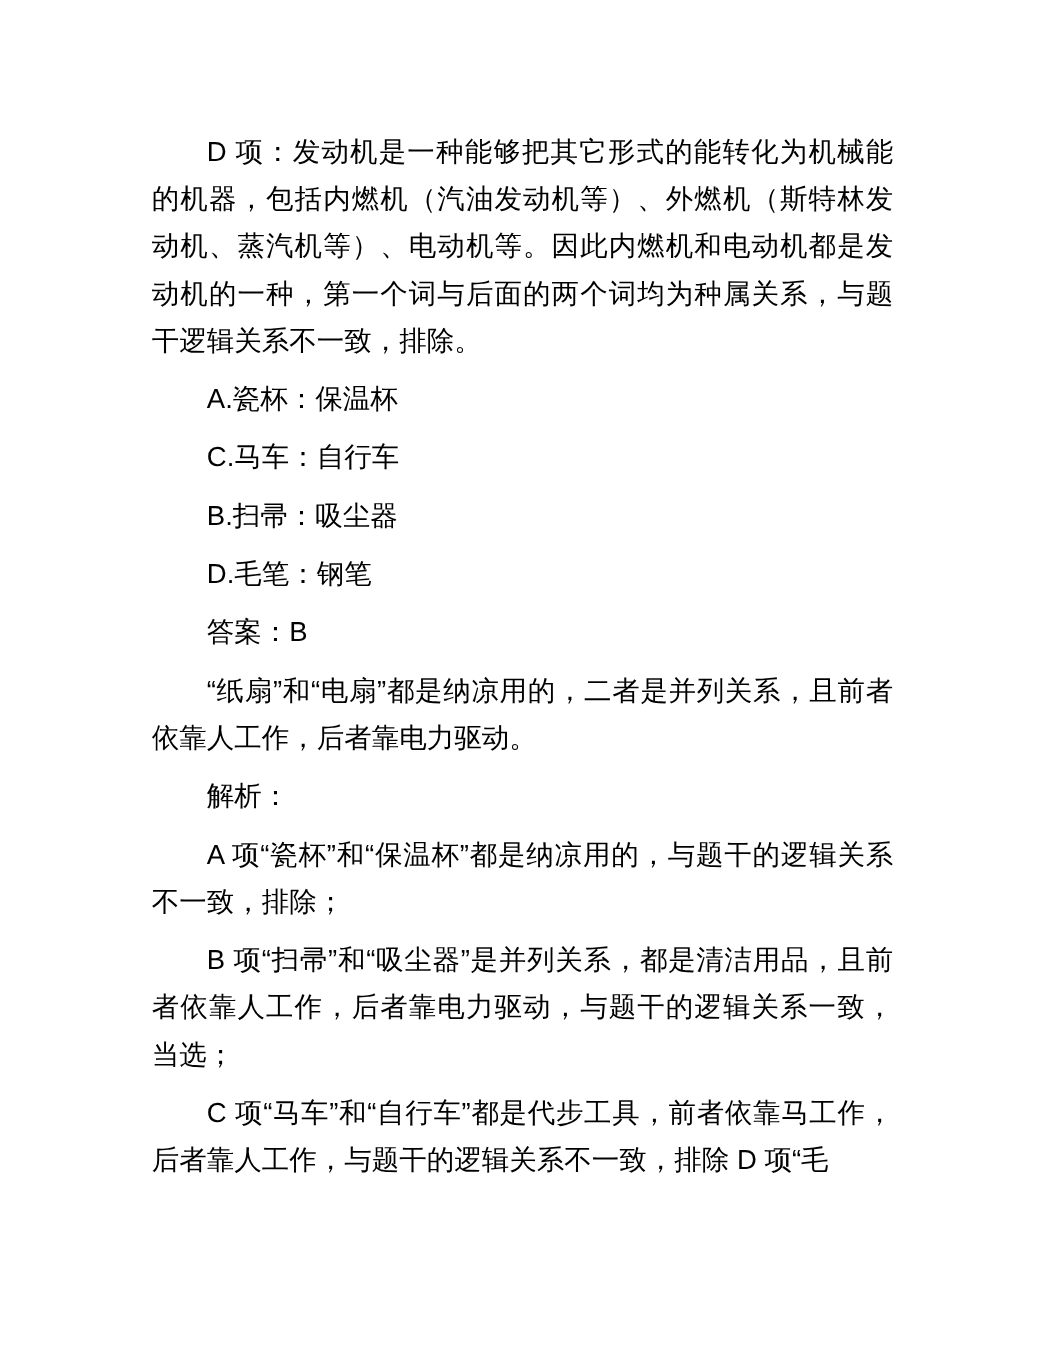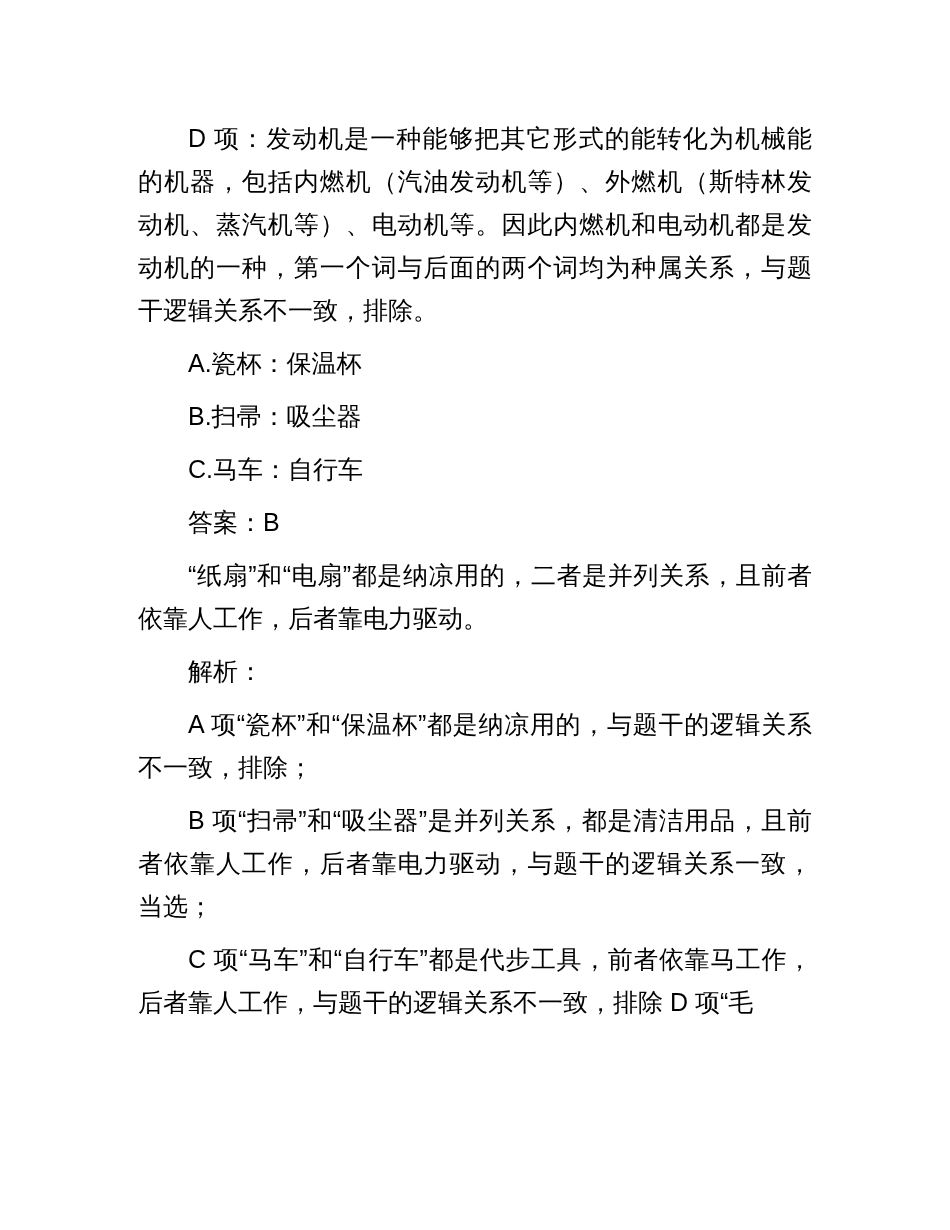--- a/index.html
+++ b/index.html
@@ -32,24 +32,25 @@
   }
 </style>
 </head>
 <body>
 
 <div class="doc-page">
   <p>D 项：发动机是一种能够把其它形式的能转化为机械能的机器，包括内燃机（汽油发动机等）、外燃机（斯特林发动机、蒸汽机等）、电动机等。因此内燃机和电动机都是发动机的一种，第一个词与后面的两个词均为种属关系，与题干逻辑关系不一致，排除。</p>
 
   <p>A.瓷杯：保温杯</p>
 
+  <p>C.马车：自行车</p>
+
   <p>B.扫帚：吸尘器</p>
 
-  <p>C.马车：自行车</p>
-
+  <p>D.毛笔：钢笔</p>
 
   <p>答案：B</p>
 
   <p>“纸扇”和“电扇”都是纳凉用的，二者是并列关系，且前者依靠人工作，后者靠电力驱动。</p>
 
   <p>解析：</p>
 
   <p>A 项“瓷杯”和“保温杯”都是纳凉用的，与题干的逻辑关系不一致，排除；</p>
 
   <p>B 项“扫帚”和“吸尘器”是并列关系，都是清洁用品，且前者依靠人工作，后者靠电力驱动，与题干的逻辑关系一致，当选；</p>

